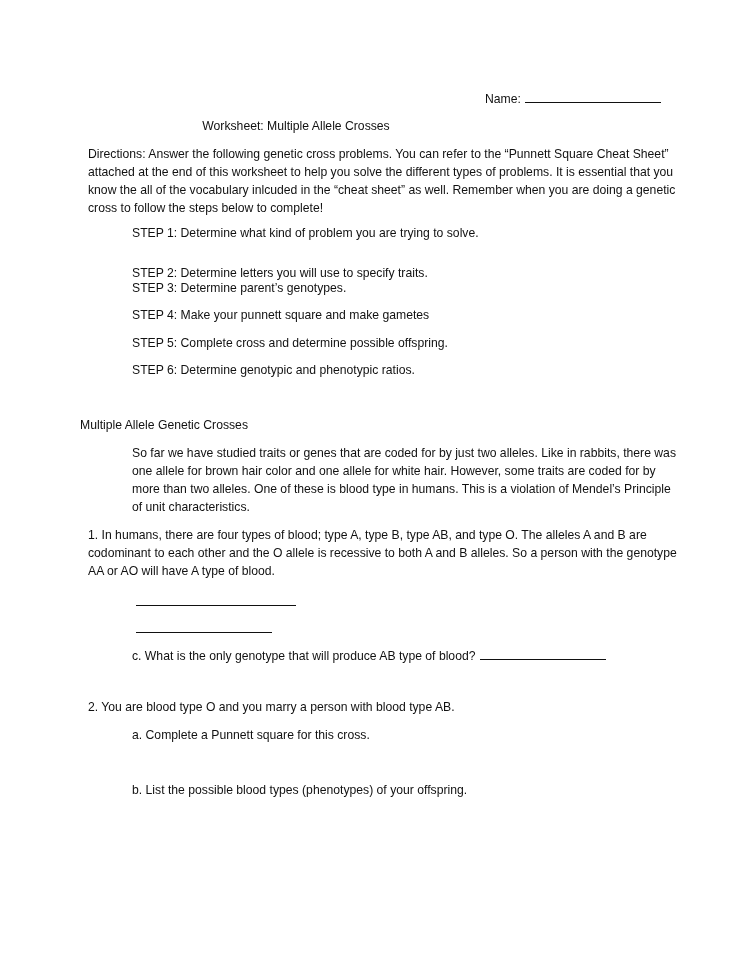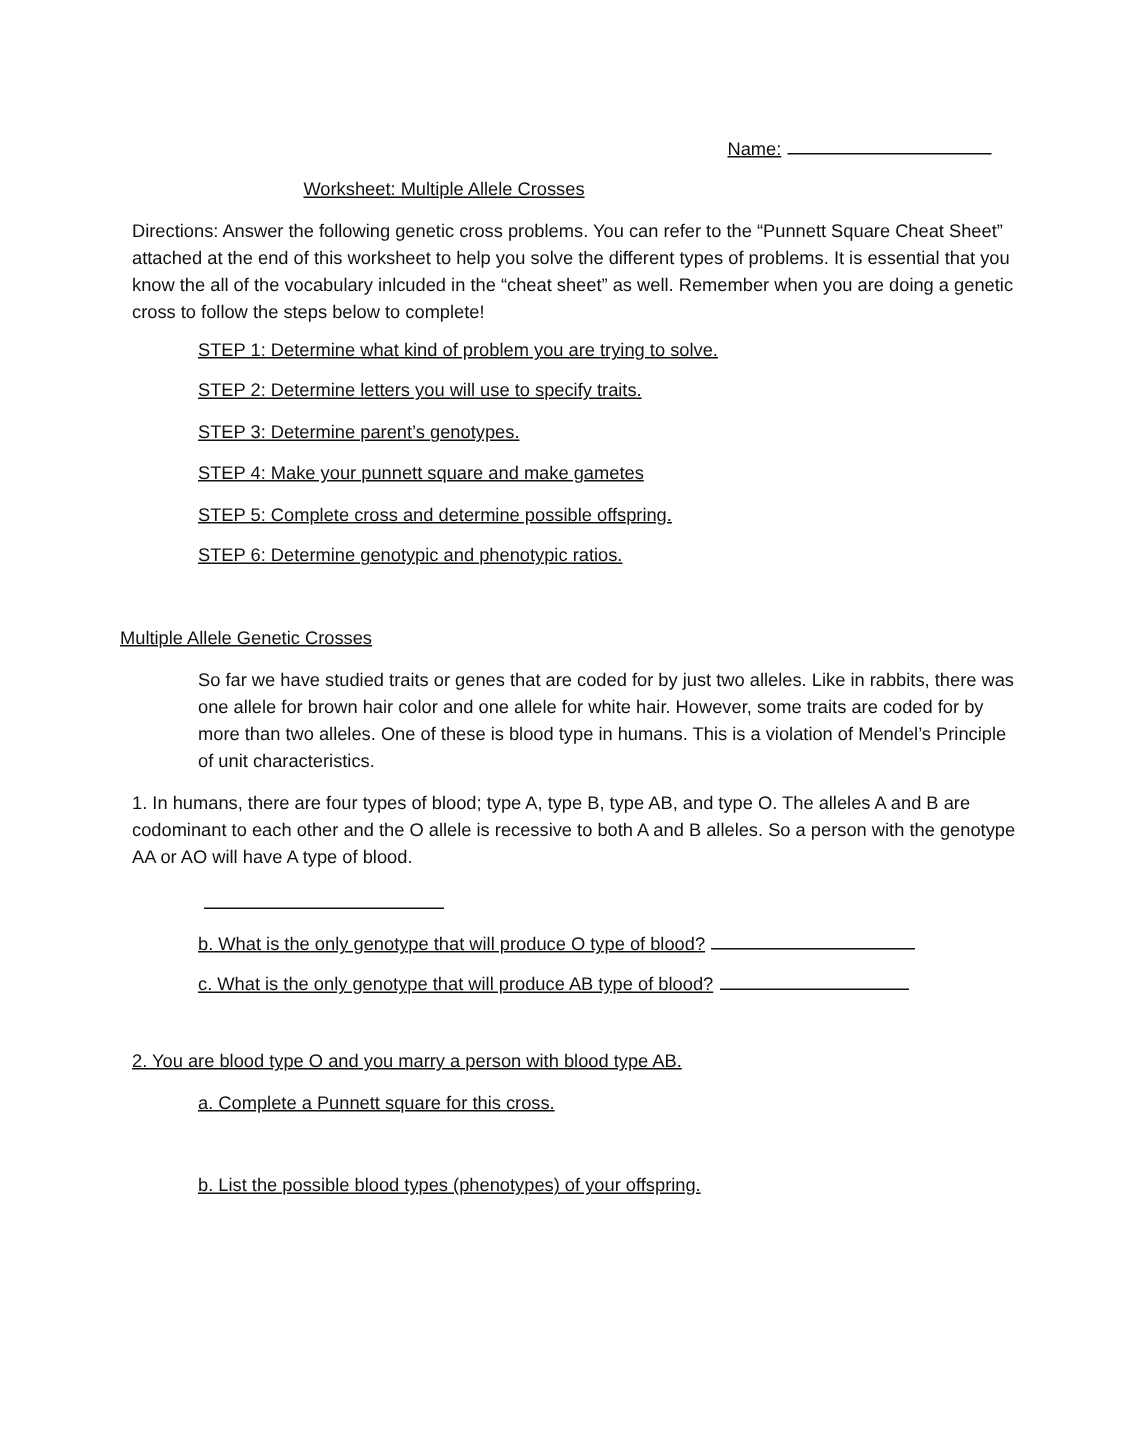--- a/index.html
+++ b/index.html
@@ -10,21 +10,21 @@
     body {
       width: 749px;
       height: 970px;
       position: relative;
       overflow: hidden;
       font-family: "Liberation Sans", "DejaVu Sans", sans-serif;
       color: #111111;
       font-size: 12.2px;
       line-height: 18px;
     }
-    .abs { position: absolute; white-space: nowrap; text-decoration: underline; }
+    .abs { position: absolute; white-space: nowrap; }
     .name-line {
       left: 485px; top: 89px;
     }
     .name-line .blank {
       display: inline-block;
       width: 136px;
       border-bottom: 1.3px solid #111;
       height: 13px;
       vertical-align: baseline;
       margin-left: 4px;
@@ -67,37 +67,37 @@
 
 <div class="abs name-line">
   <span>Name:</span><span class="blank"></span>
 </div>
 
 <div class="abs title">Worksheet: Multiple Allele Crosses</div>
 
 <div class="para directions">Directions: Answer the following genetic cross problems. You can refer to the “Punnett Square Cheat Sheet” attached at the end of this worksheet to help you solve the different types of problems. It is essential that you know the all of the vocabulary inlcuded in the “cheat sheet” as well. Remember when you are doing a genetic cross to follow the steps below to complete!</div>
 
 <div class="abs step" style="top:224px">STEP 1: Determine what kind of problem you are trying to solve.</div>
-<div class="abs step" style="top:251px">STEP 2: Determine letters you will use to specify traits.</div>
+<div class="abs step" style="top:264px">STEP 2: Determine letters you will use to specify traits.</div>
 <div class="abs step" style="top:279px">STEP 3: Determine parent’s genotypes.</div>
 <div class="abs step" style="top:306px">STEP 4: Make your punnett square and make gametes</div>
 <div class="abs step" style="top:334px">STEP 5: Complete cross and determine possible offspring.</div>
 <div class="abs step" style="top:361px">STEP 6: Determine genotypic and phenotypic ratios.</div>
 
 <div class="abs section-heading">Multiple Allele Genetic Crosses</div>
 
 <div class="para intro">So far we have studied traits or genes that are coded for by just two alleles. Like in rabbits, there was one allele for brown hair color and one allele for white hair. However, some traits are coded for by more than two alleles. One of these is blood type in humans. This is a violation of Mendel’s Principle of unit characteristics.</div>
 
 <div class="para q1">1. In humans, there are four types of blood; type A, type B, type AB, and type O. The alleles A and B are codominant to each other and the O allele is recessive to both A and B alleles. So a person with the genotype AA or AO will have A type of blood.</div>
 
 <div class="abs sub" style="top:593px">
   <span class="blank-line" style="width:160px"></span>
 </div>
 <div class="abs sub" style="top:620px">
-  <span>b. What is the only genotype that will produce O type of blood?</span><span class="blank-line" style="width:136px"></span>
+  <span class="blank-line" style="width:136px"></span>
 </div>
 <div class="abs sub" style="top:647px">
   <span>c. What is the only genotype that will produce AB type of blood?</span><span class="blank-line" style="width:126px"></span>
 </div>
 
 <div class="abs" style="left:88px; top:698px">2. You are blood type O and you marry a person with blood type AB.</div>
 <div class="abs sub" style="top:726px">a. Complete a Punnett square for this cross.</div>
 <div class="abs sub" style="top:781px">b. List the possible blood types (phenotypes) of your offspring.</div>
 
 </body></html>

